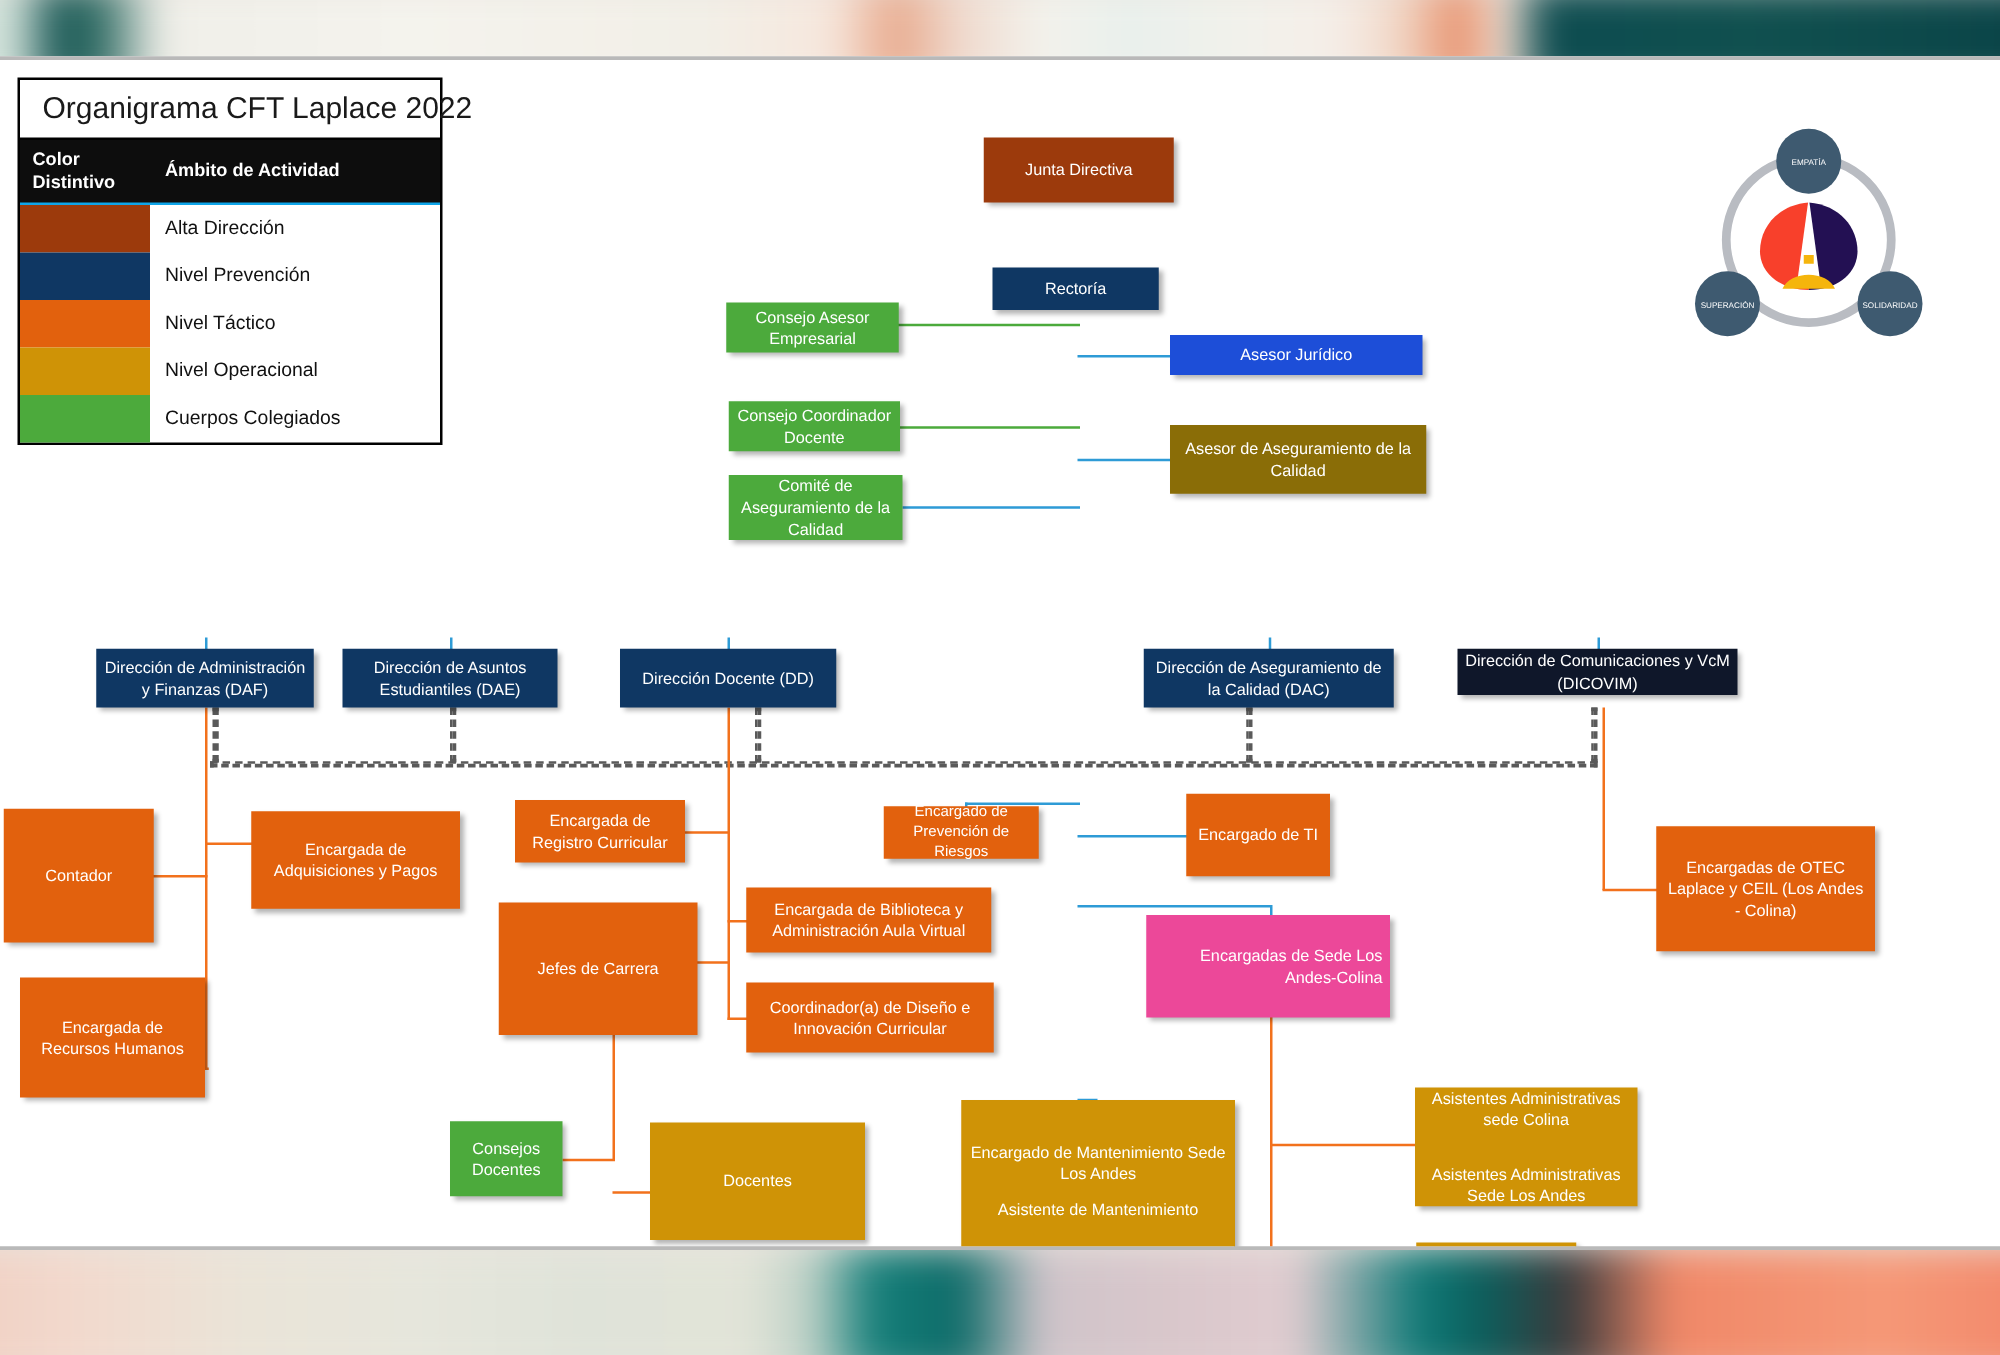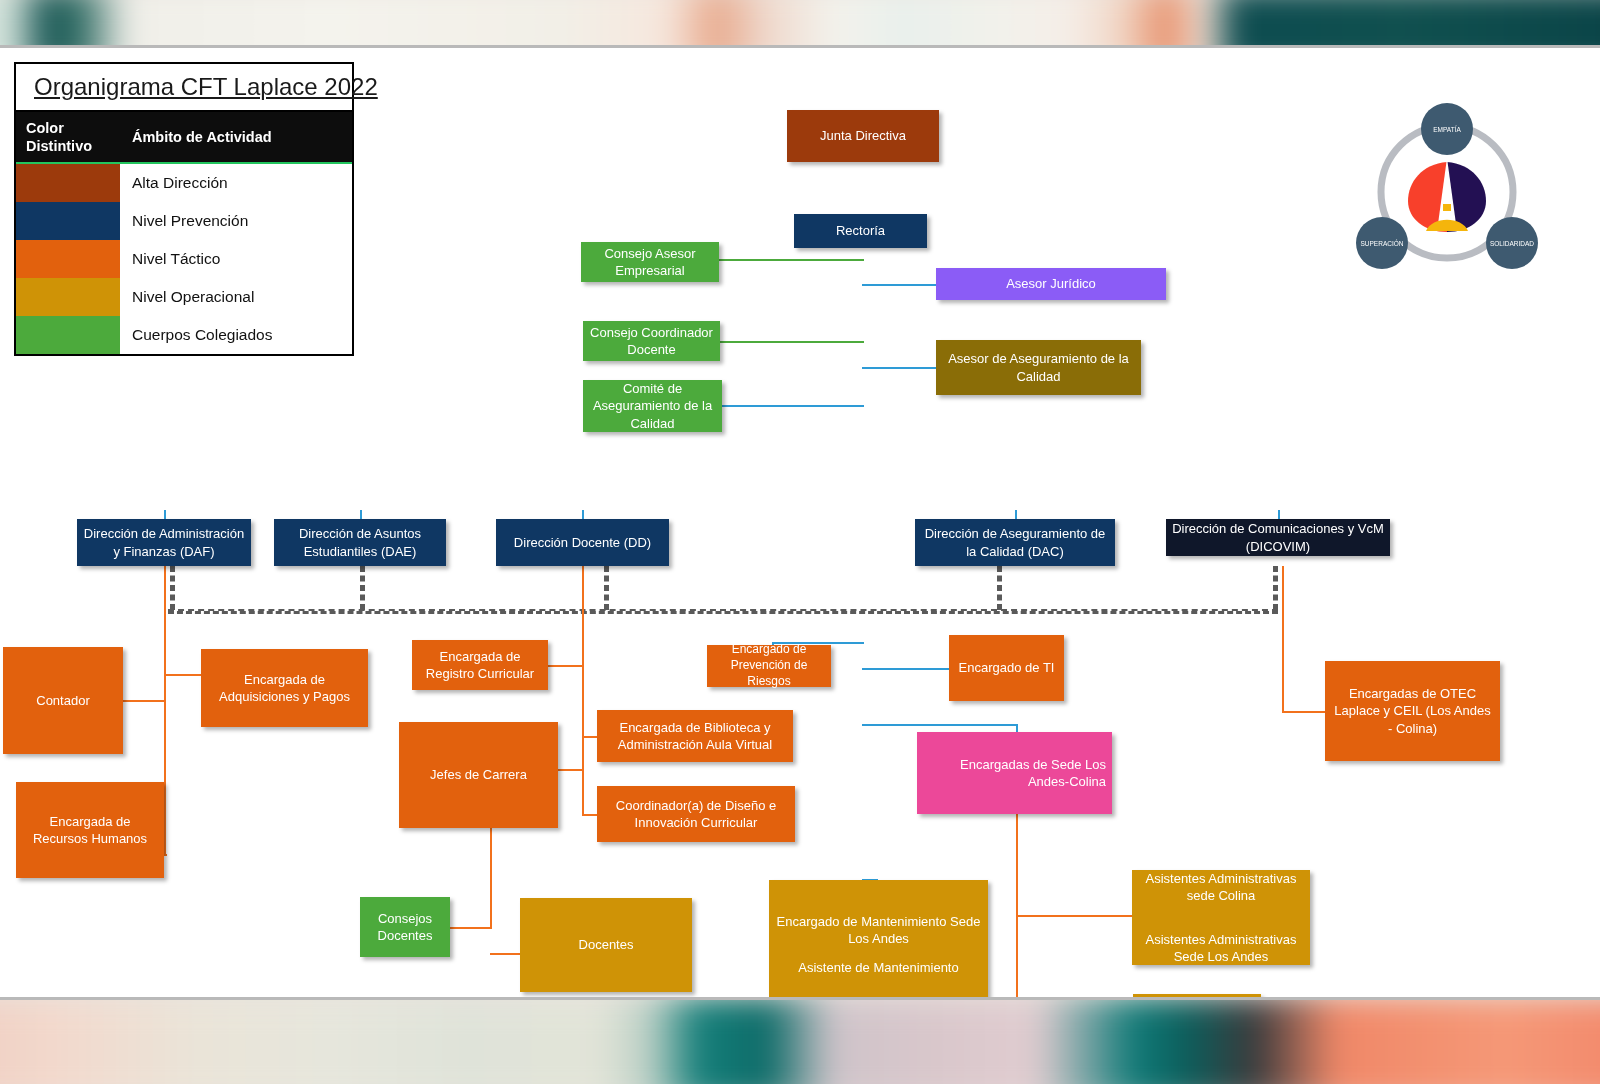--- a/index.html
+++ b/index.html
@@ -53,26 +53,25 @@
     position: absolute; left: 14px; top: 14px;
     width: 340px;
     border: 2px solid #000;
     background: #fff;
   }
   #legend-title {
     font-size: 24px; color: #1a1a1a;
     padding: 9px 0 9px 18px;
     border-bottom: 2px solid #000;
     white-space: nowrap;
-    text-decoration: underline;
   }
   .lg-head {
     display: flex; background: #0d0d0d; color: #fff;
     font-weight: bold; font-size: 14.5px;
-    border-bottom: 2px solid #22c55e;
+    border-bottom: 2px solid #0ea5e9;
   }
   .lg-head .c1 { width: 104px; padding: 7px 6px 7px 10px; line-height: 1.25; }
   .lg-head .c2 { flex: 1; padding: 7px 6px 7px 12px; display: flex; align-items: center; }
   .lg-row { display: flex; align-items: stretch; height: 38px; }
   .lg-swatch { width: 104px; }
   .lg-label {
     flex: 1; display: flex; align-items: center;
     padding-left: 12px; font-size: 15.5px; color: #111;
   }
   
@@ -234,21 +233,21 @@
     </div>
 
     <div class="node" style="left:583px; top:273px; width:137px; height:40px; background:#4caa3c;">
       <span>Consejo Coordinador Docente</span>
     </div>
 
     <div class="node" style="left:583px; top:332px; width:139px; height:52px; background:#4caa3c;">
       <span>Comité de Aseguramiento de la Calidad</span>
     </div>
 
-    <div class="node" style="left:936px; top:220px; width:230px; height:32px; background:#8b5cf6;">
+    <div class="node" style="left:936px; top:220px; width:202px; height:32px; background:#1d4ed8;">
       <span>Asesor Jurídico</span>
     </div>
 
     <div class="node" style="left:936px; top:292px; width:205px; height:55px; background:#8a6d07;">
       <span>Asesor de Aseguramiento de la Calidad</span>
     </div>
 
     <div class="node" style="left:77px; top:471px; width:174px; height:47px; background:#0f3763;justify-content:center;">
       <span>Dirección de Administración y Finanzas (DAF)</span>
     </div>

